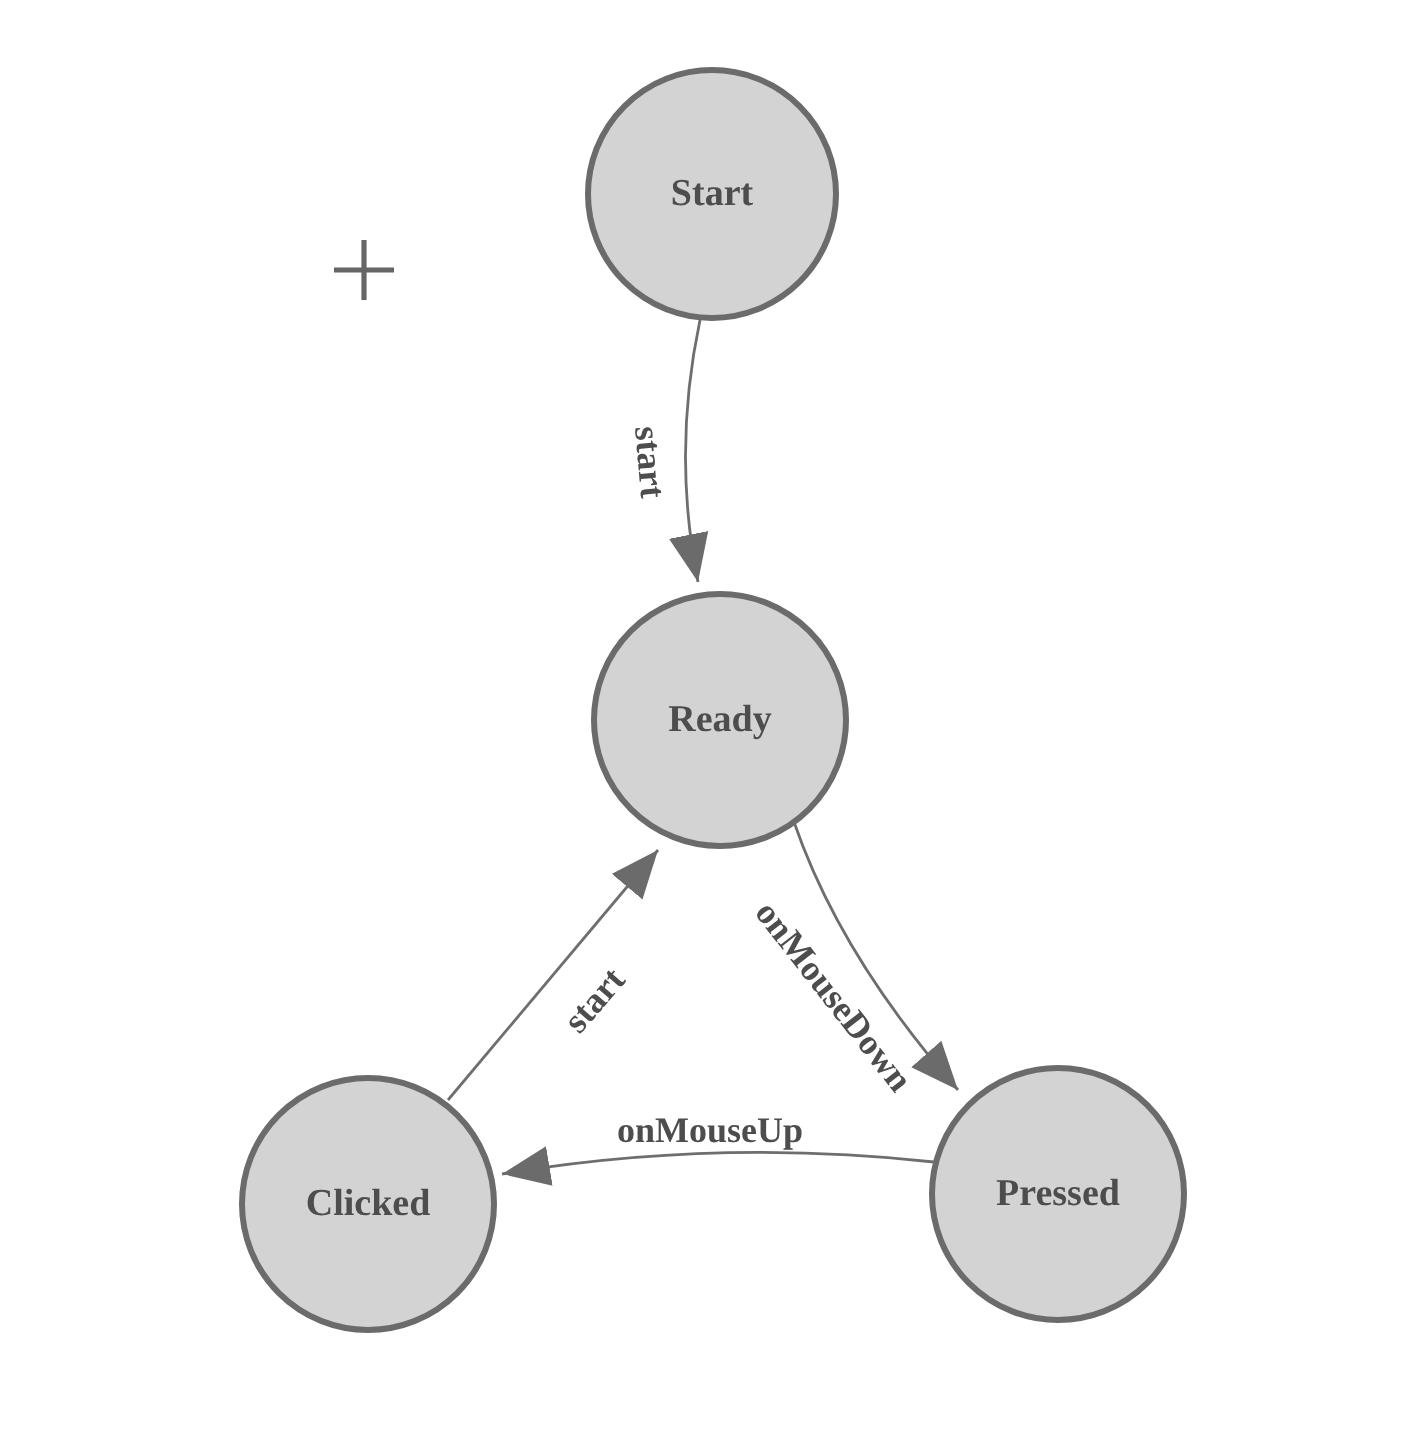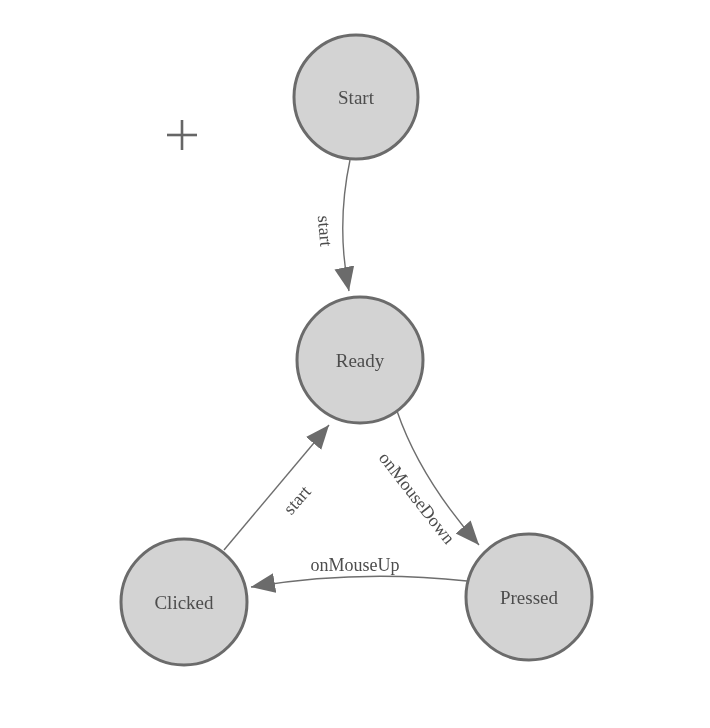--- a/index.html
+++ b/index.html
@@ -11,20 +11,21 @@
     width: 710px;
     height: 728px;
     overflow: hidden;
     font-family: "Liberation Serif", "DejaVu Serif", serif;
   }
   .stage {
     position: relative;
     width: 710px;
     height: 612px;
     background: #ffffff;
+    font-weight: bold;
   }
   svg { display: block; }
   svg text {
     user-select: none;
     pointer-events: none;
   }
   .node-label {
     font-family: "Liberation Serif", "DejaVu Serif", serif;
     font-size: 19px;
   }

